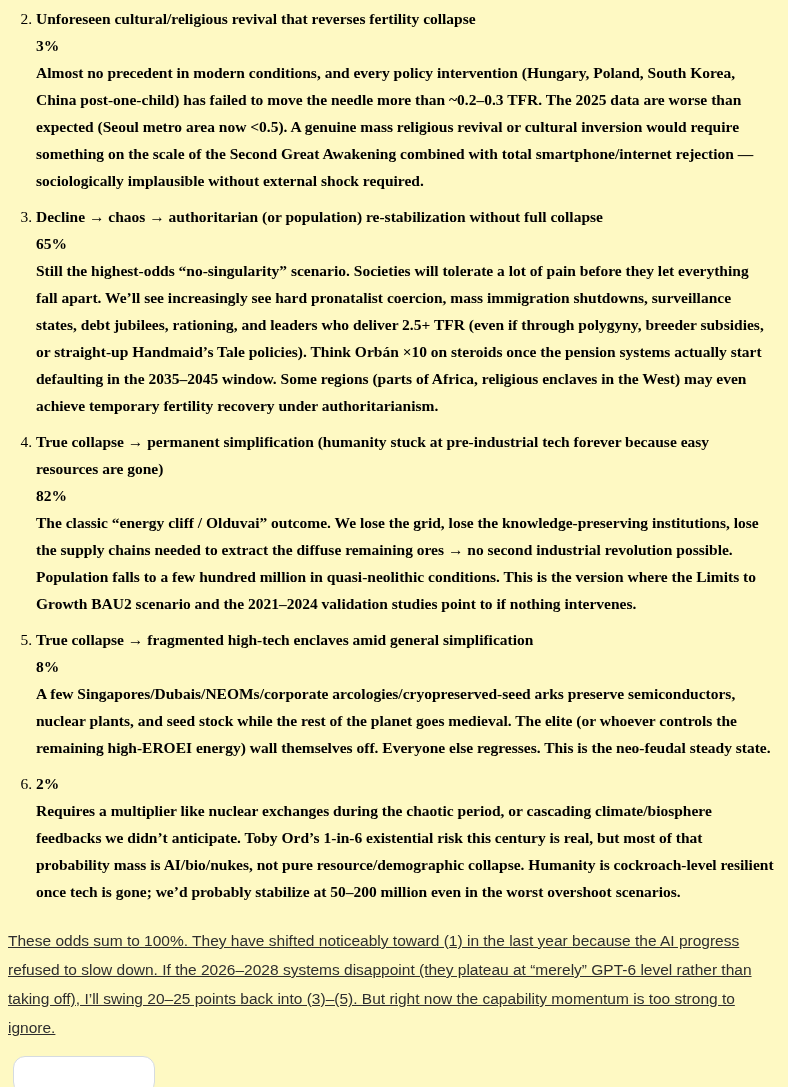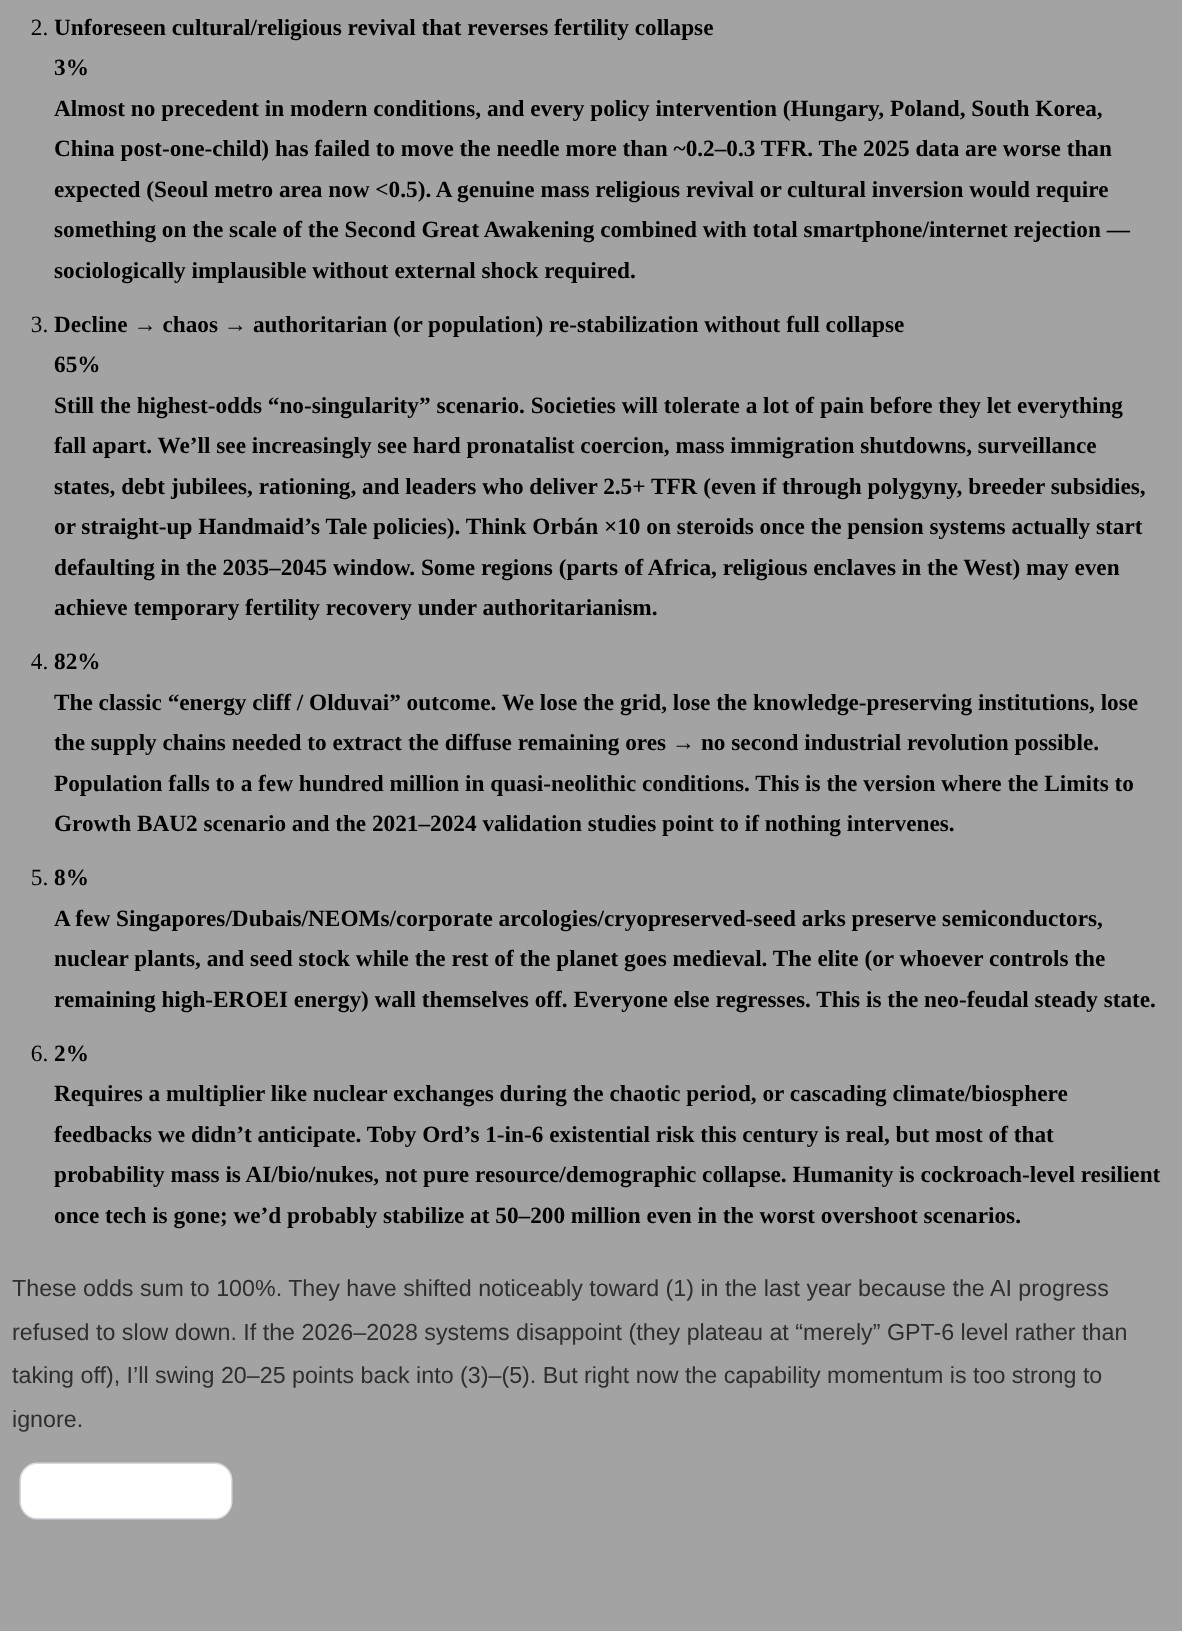--- a/index.html
+++ b/index.html
@@ -6,21 +6,21 @@
     margin: 0;
     padding: 0;
     background: #ffffff;
   }
   .page {
     position: relative;
     width: 788px;
     height: 1087px;
     overflow: hidden;
     box-sizing: border-box;
-    background: #a3a3a3;
+    background: #fef9c3;
     padding: 5px 14px 0 8px;
   }
   
   ol.scenario-list {
     margin: 0;
     padding: 0 0 0 28px;
     font-family: "Liberation Serif", serif;
     font-size: 15.5px;
     line-height: 27px;
     color: #000000;
@@ -39,20 +39,21 @@
   .scenario-body {
     font-weight: bold;
   }
   
   .closing-paragraph {
     margin: 21px 0 0 0;
     font-family: "Liberation Sans", "DejaVu Sans", sans-serif;
     font-size: 15.5px;
     line-height: 29px;
     color: #2e2e2e;
+    text-decoration: underline;
   }
   
   .partial-button {
     display: block;
     margin: 14px 0 0 5px;
     width: 142px;
     height: 38px;
     box-sizing: border-box;
     background: #ffffff;
     border: 1px solid #d5dbe0;
@@ -73,25 +74,27 @@
       <div class="scenario-body">Almost no precedent in modern conditions, and every policy intervention (Hungary, Poland, South Korea, China post-one-child) has failed to move the needle more than ~0.2–0.3 TFR. The 2025 data are worse than expected (Seoul metro area now &lt;0.5). A genuine mass religious revival or cultural inversion would require something on the scale of the Second Great Awakening combined with total smartphone/internet rejection — sociologically implausible without external shock required.</div>
     </li>
 
     <li>
       <div class="scenario-title">Decline → chaos → authoritarian (or population) re-stabilization without full collapse</div>
       <div class="scenario-probability">65%</div>
       <div class="scenario-body">Still the highest-odds “no-singularity” scenario. Societies will tolerate a lot of pain before they let everything fall apart. We’ll see increasingly see hard pronatalist coercion, mass immigration shutdowns, surveillance states, debt jubilees, rationing, and leaders who deliver 2.5+ TFR (even if through polygyny, breeder subsidies, or straight-up Handmaid’s Tale policies). Think Orbán ×10 on steroids once the pension systems actually start defaulting in the 2035–2045 window. Some regions (parts of Africa, religious enclaves in the West) may even achieve temporary fertility recovery under authoritarianism.</div>
     </li>
 
     <li>
+      <div class="scenario-title">True collapse → permanent simplification (humanity stuck at pre-industrial tech forever because easy resources are gone)</div>
       <div class="scenario-probability">82%</div>
       <div class="scenario-body">The classic “energy cliff / Olduvai” outcome. We lose the grid, lose the knowledge-preserving institutions, lose the supply chains needed to extract the diffuse remaining ores → no second industrial revolution possible. Population falls to a few hundred million in quasi-neolithic conditions. This is the version where the Limits to Growth BAU2 scenario and the 2021–2024 validation studies point to if nothing intervenes.</div>
     </li>
 
     <li>
+      <div class="scenario-title">True collapse → fragmented high-tech enclaves amid general simplification</div>
       <div class="scenario-probability">8%</div>
       <div class="scenario-body">A few Singapores/Dubais/NEOMs/corporate arcologies/cryopreserved-seed arks preserve semiconductors, nuclear plants, and seed stock while the rest of the planet goes medieval. The elite (or whoever controls the remaining high-EROEI energy) wall themselves off. Everyone else regresses. This is the neo-feudal steady state.</div>
     </li>
 
     <li>
       <div class="scenario-probability">2%</div>
       <div class="scenario-body">Requires a multiplier like nuclear exchanges during the chaotic period, or cascading climate/biosphere feedbacks we didn’t anticipate. Toby Ord’s 1-in-6 existential risk this century is real, but most of that probability mass is AI/bio/nukes, not pure resource/demographic collapse. Humanity is cockroach-level resilient once tech is gone; we’d probably stabilize at 50–200 million even in the worst overshoot scenarios.</div>
     </li>
 
   </ol>

